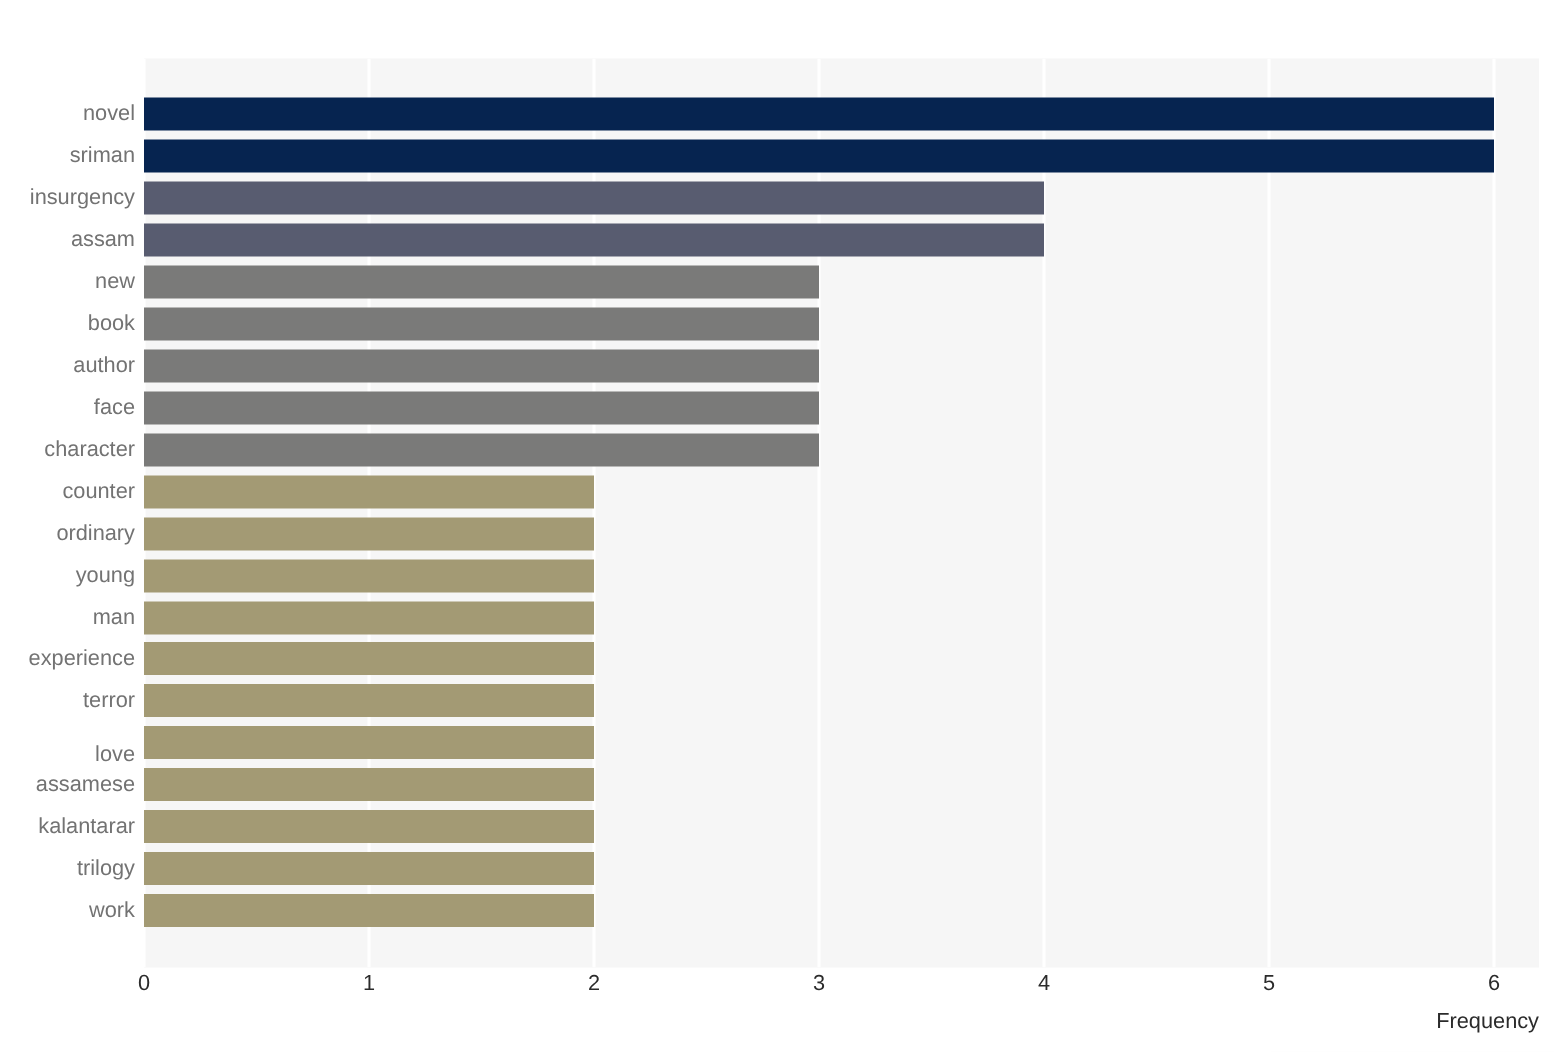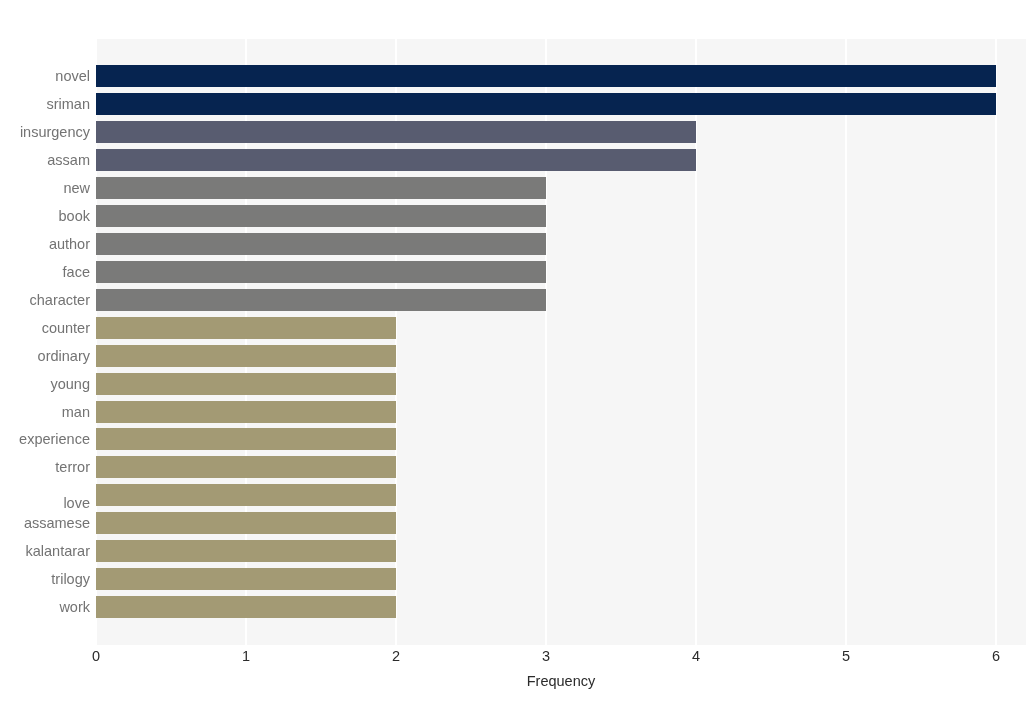--- a/index.html
+++ b/index.html
@@ -106,21 +106,21 @@
     text-align: center;
     font-size: 14.5px;
     color: #2b2b2b;
   }
 
   #x-axis-label {
     position: absolute;
     left: 96px;
     top: 673px;
     width: 930px;
-    text-align: center;
+    text-align: right;
     font-size: 14.5px;
     color: #2b2b2b;
   }
 </style>
 </head>
 <body>
 
 <div id="figure">
 
 

